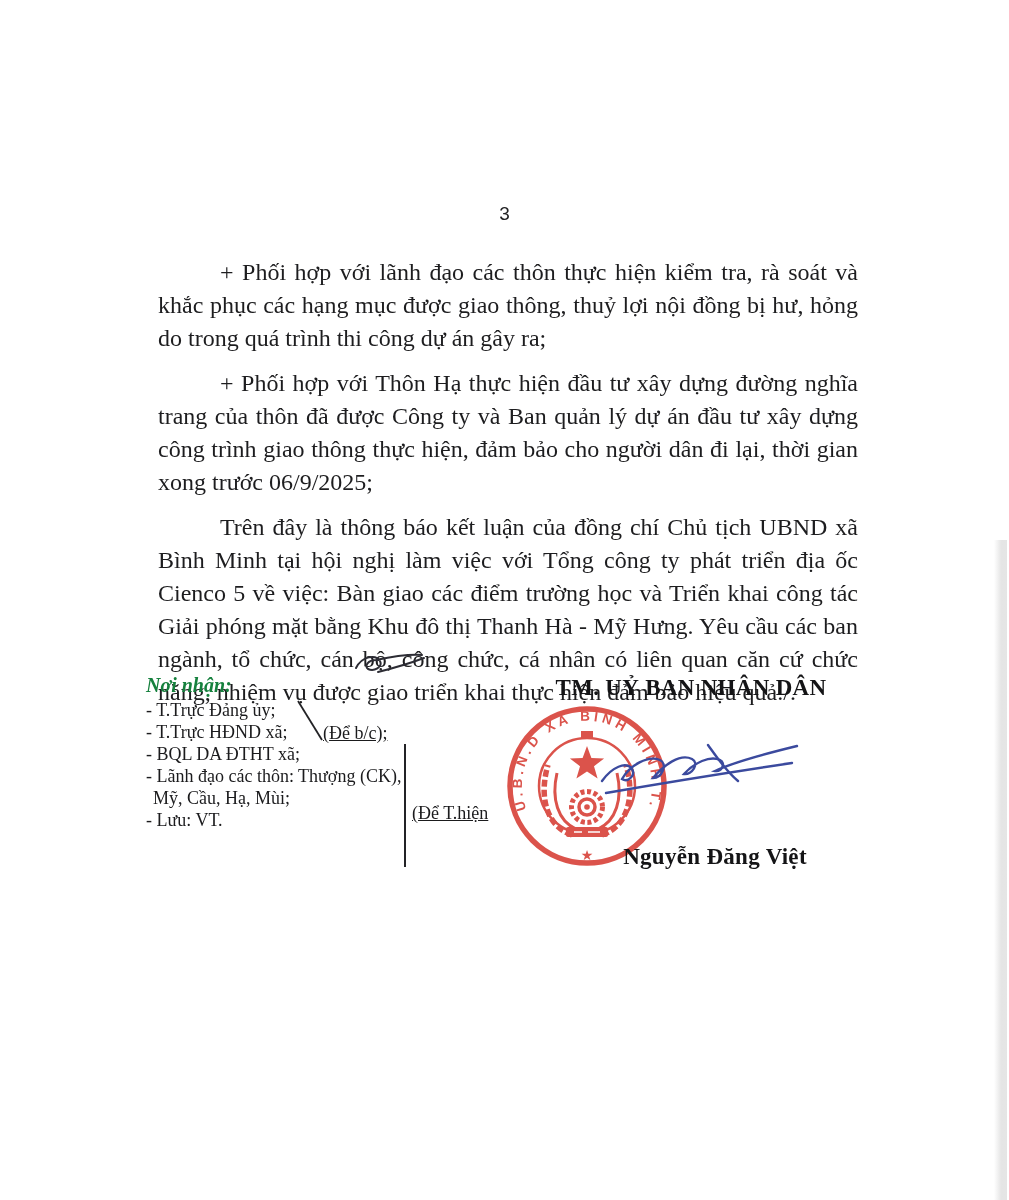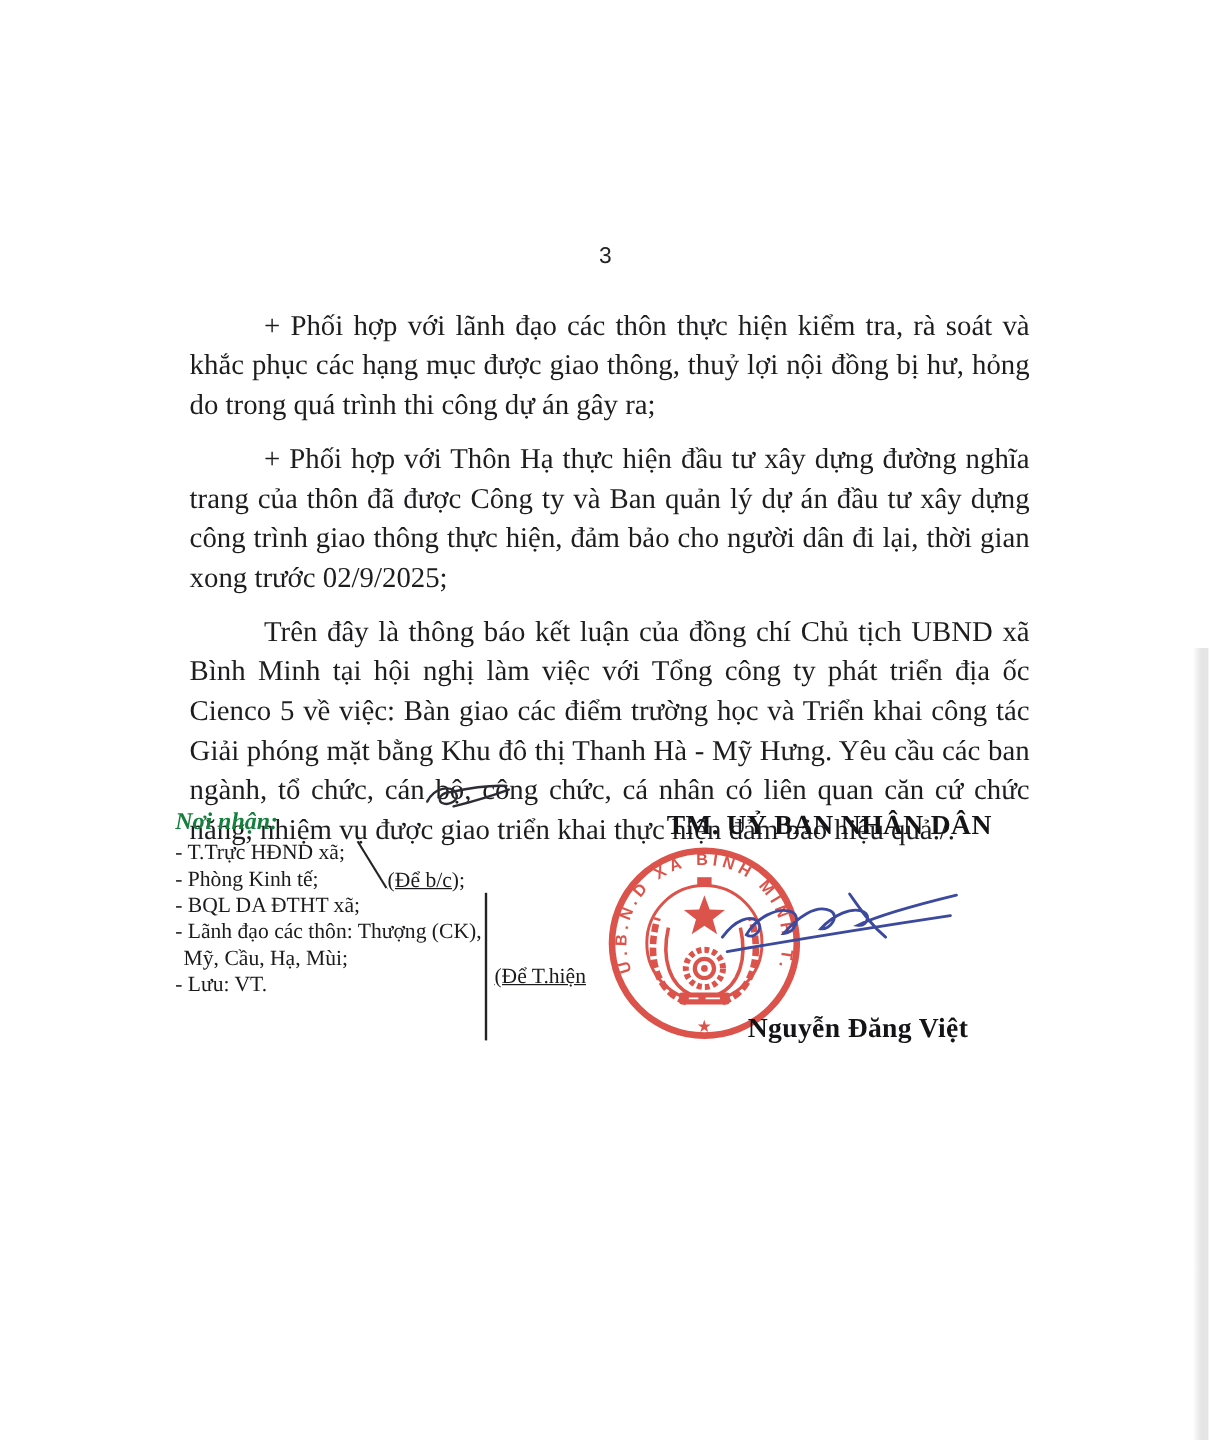--- a/index.html
+++ b/index.html
@@ -64,35 +64,35 @@
 <body>
 
 <div class="page">
 
   <div class="edge-shade"></div>
 
   <div class="page-number">3</div>
 
   <div class="body-text">
     <p>+ Phối hợp với lãnh đạo các thôn thực hiện kiểm tra, rà soát và khắc phục các hạng mục được giao thông, thuỷ lợi nội đồng bị hư, hỏng do trong quá trình thi công dự án gây ra;</p>
-    <p>+ Phối hợp với Thôn Hạ thực hiện đầu tư xây dựng đường nghĩa trang của thôn đã được Công ty và Ban quản lý dự án đầu tư xây dựng công trình giao thông thực hiện, đảm bảo cho người dân đi lại, thời gian xong trước 02/9/2025;</p>
+    <p>+ Phối hợp với Thôn Hạ thực hiện đầu tư xây dựng đường nghĩa trang của thôn đã được Công ty và Ban quản lý dự án đầu tư xây dựng công trình giao thông thực hiện, đảm bảo cho người dân đi lại, thời gian xong trước 06/9/2025;</p>
     <p>Trên đây là thông báo kết luận của đồng chí Chủ tịch UBND xã Bình Minh tại hội nghị làm việc với Tổng công ty phát triển địa ốc Cienco 5 về việc: Bàn giao các điểm trường học và Triển khai công tác Giải phóng mặt bằng Khu đô thị Thanh Hà - Mỹ Hưng. Yêu cầu các ban ngành, tổ chức, cán bộ, công chức, cá nhân có liên quan căn cứ chức năng, nhiệm vụ được giao triển khai thực hiện đảm bảo hiệu quả./.</p>
   </div>
 
   <svg class="initials" width="78" height="30" viewBox="0 0 78 30">
     <g fill="none" stroke="#2c2c34" stroke-width="2" stroke-linecap="round">
       <path d="M6,20 C12,8 26,6 30,13 C33,19 24,24 18,21 C14,18 18,12 26,12 C40,9 56,6 72,7"></path>
       <path d="M28,24 C44,20 58,16 74,10"></path>
     </g>
   </svg>
 
   <div class="noi-nhan">Nơi nhận:</div>
   <div class="recipients">
+    <div class="item">- T.Trực Đảng ủy;</div>
     <div class="item">- T.Trực HĐND xã;</div>
-    <div class="item">- Phòng Kinh tế;</div>
     <div class="item">- BQL DA ĐTHT xã;</div>
     <div class="item">- Lãnh đạo các thôn: Thượng (CK),</div>
     <div class="item cont">Mỹ, Cầu, Hạ, Mùi;</div>
     <div class="item">- Lưu: VT.</div>
   </div>
   <div class="note note-bc">(Để b/c);</div>
   <div class="note note-thien">(Để T.hiện</div>
 
   <svg class="footer-lines" width="360" height="225" viewBox="0 0 360 225">
     <line x1="158" y1="11" x2="182" y2="50" stroke="#232326" stroke-width="1.8"></line>

